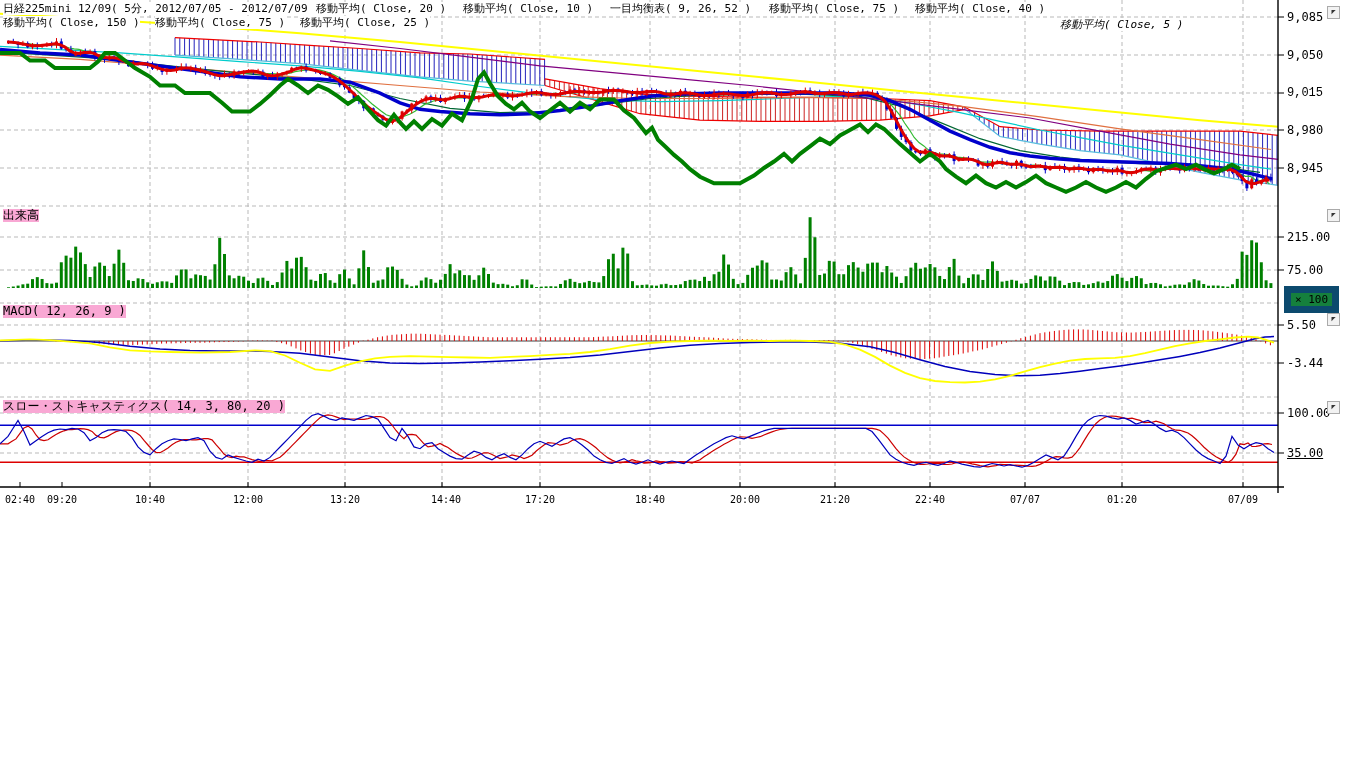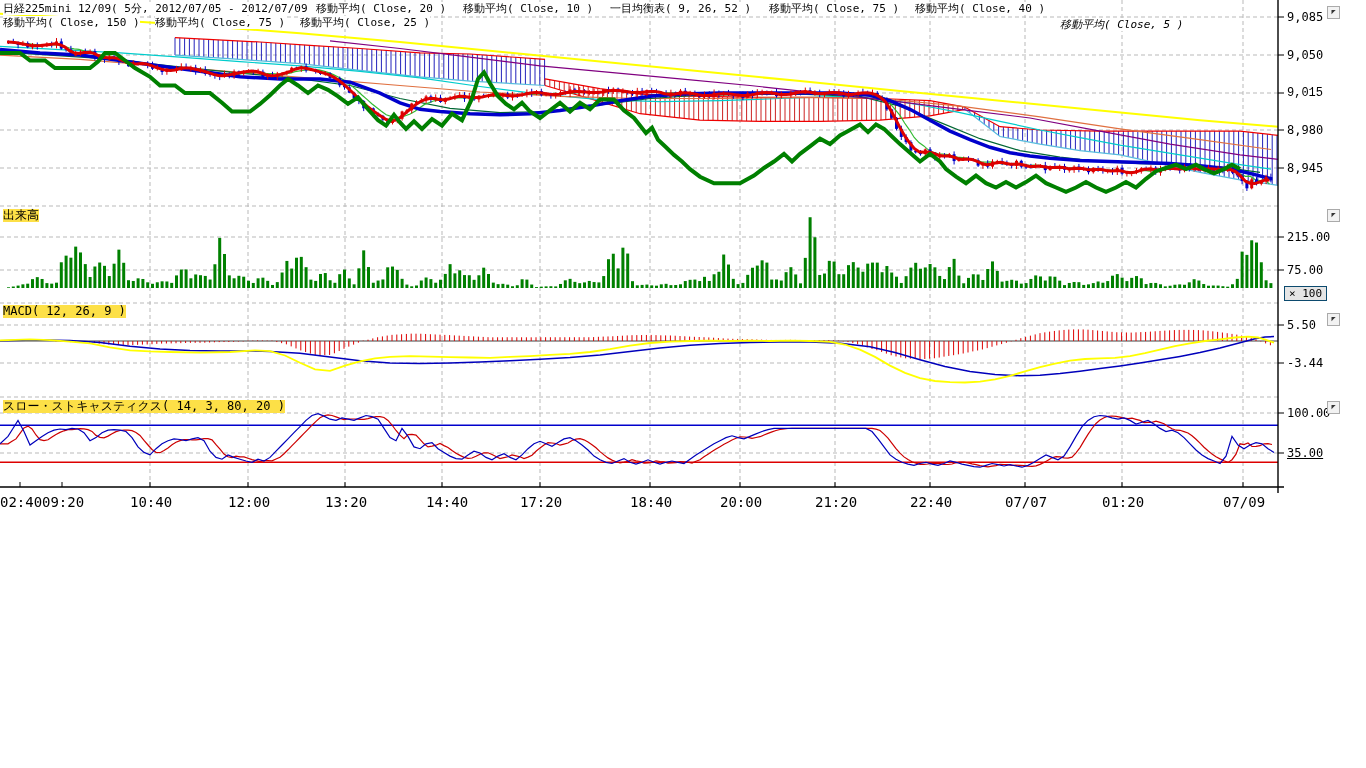--- a/index.html
+++ b/index.html
@@ -1,23 +1,23 @@
 <!DOCTYPE html>
 <html><head>
 <meta charset="utf-8">
 <style>
   html,body{margin:0;padding:0;background:#fff;}
   #screen{position:relative;width:1366px;height:768px;background:#fff;overflow:hidden;
           font-family:"DejaVu Sans Mono","Liberation Sans",sans-serif;}
   #chart{position:absolute;left:0;top:0;}
   .txt{position:absolute;font-size:11px;line-height:13px;color:#000;white-space:pre;background:#fff;}
-  .paneLabel{position:absolute;font-size:12px;line-height:13px;color:#000;white-space:pre;background:#fde047;z-index:5;}
+  .paneLabel{position:absolute;font-size:12px;line-height:13px;color:#000;white-space:pre;background:#f9a8d4;z-index:5;}
   .ytick{position:absolute;font-size:12px;color:#000;white-space:pre;z-index:5;}
-  .ttick{position:absolute;font-size:14px;color:#000;width:40px;text-align:center;z-index:5;}
-  .multBox{position:absolute;left:1284px;top:286px;border:1px solid #0c4a6e;background:#e5e5e5;
+  .ttick{position:absolute;font-size:10px;color:#000;width:40px;text-align:center;z-index:5;}
+  .multBox{position:absolute;left:1284px;top:286px;border:7px solid #0c4a6e;background:#15803d;
            font-size:11px;line-height:13px;padding:0 4px;z-index:6;}
   .cornerIcon{position:absolute;left:1327px;width:11px;height:11px;border:1px solid #aaa;
               background:#f2f2f2;color:#333;font-size:7px;line-height:10px;text-align:center;z-index:6;}
 </style>
 </head>
 <body>
 
 <div id="screen">
   <svg id="chart" width="1366" height="768">
       <g>

